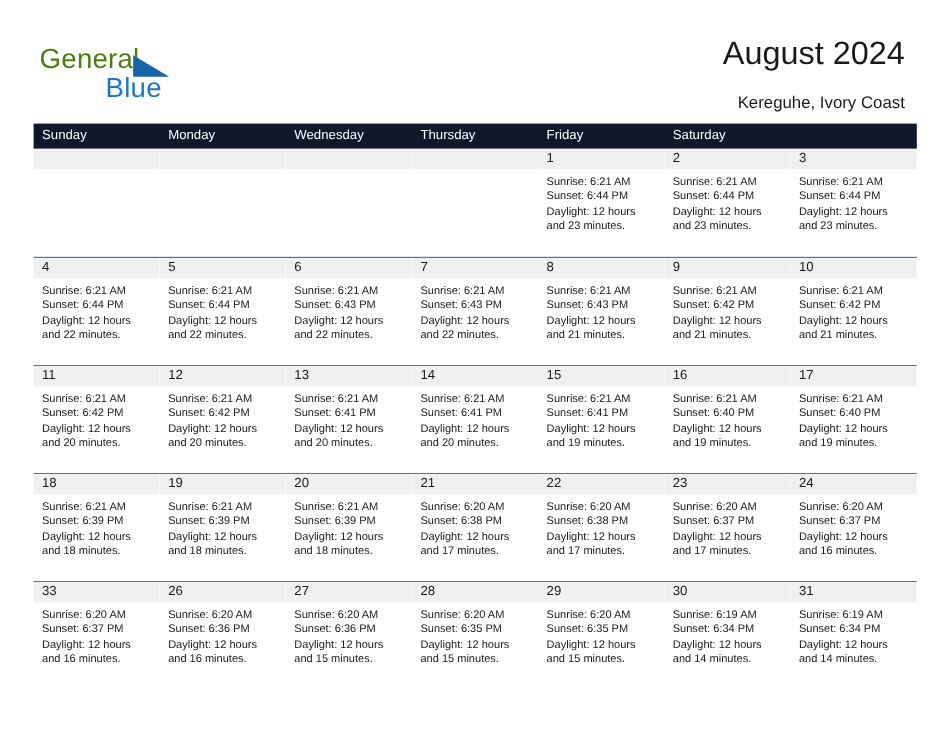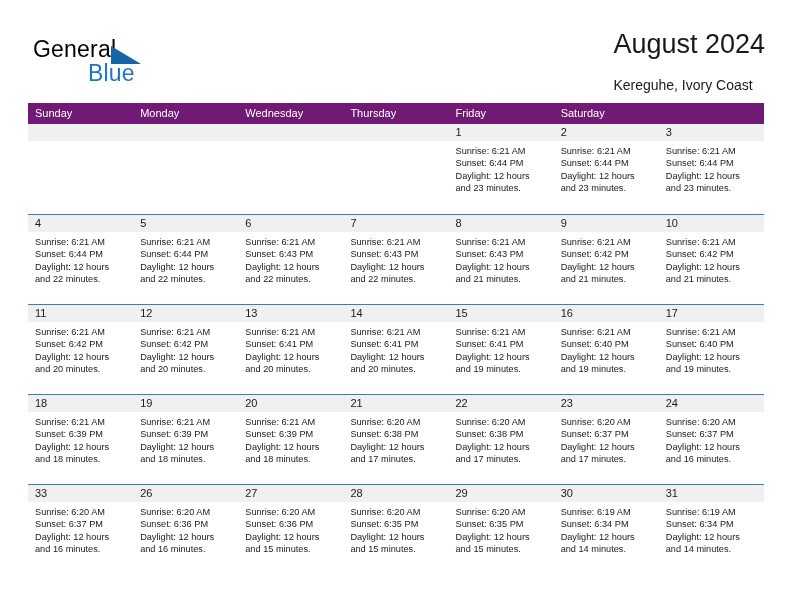--- a/index.html
+++ b/index.html
@@ -32,21 +32,21 @@
     left: 33px;
     top: 36px;
     width: 190px;
     height: 56px;
   }
   .logo-general {
     position: absolute;
     left: 0; top: 0;
     font-size: 23px;
     letter-spacing: 0.2px;
-    color: #000000;
+    color: #4d7c0f;
     font-family: "Liberation Sans", sans-serif;
   }
   .logo-blue {
     position: absolute;
     left: 55px;
     top: 24px;
     font-size: 23px;
     letter-spacing: 0.2px;
     color: #1f76c2;
     font-family: Liberation Sans, sans-serif;
@@ -55,23 +55,23 @@
     position: absolute;
     left: 78px;
     top: 10px;
     width: 0;
     height: 0;
     border-left: 30px solid #1565a8;
     border-top: 18px solid transparent;
   }
   .title-block {
     position: absolute;
-    right: 27px;
+    right: 38px;
     top: 28px;
-    text-align: left;
+    text-align: right;
   }
   .cal-title {
     font-size: 27px;
     color: #1a1a1a;
     line-height: 32px;
     white-space: nowrap;
   }
   .cal-subtitle {
     font-size: 14px;
     color: #1a1a1a;
@@ -84,21 +84,21 @@
   .calendar {
     position: absolute;
     left: 28px;
     top: 103px;
     width: 736px;
   }
   .weekday-row {
     display: flex;
     width: 736px;
     height: 21px;
-    background: #701a75;
+    background: #0f172a;
   }
   .weekday {
     width: 105.14px;
     color: #ffffff;
     font-size: 11px;
     line-height: 21px;
     padding-left: 7px;
     white-space: nowrap;
   }
 

